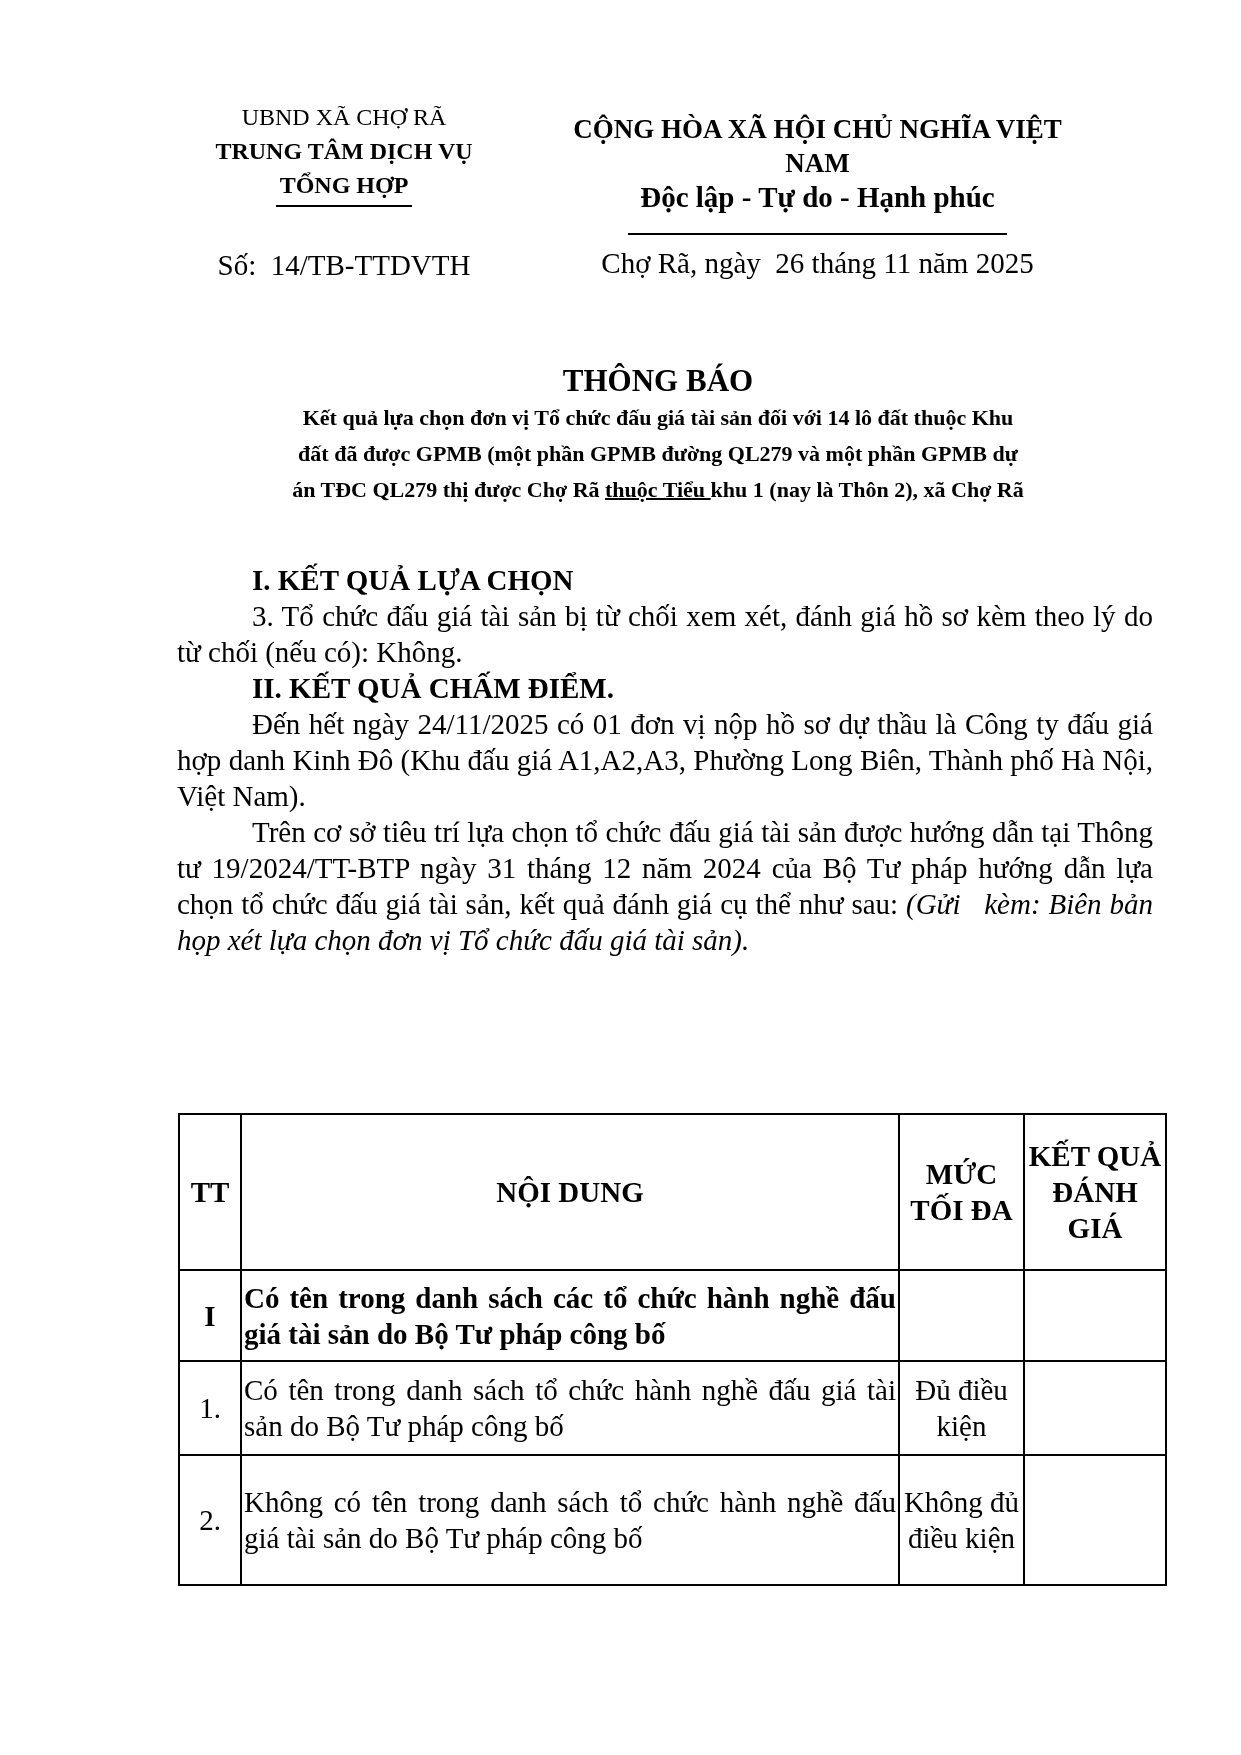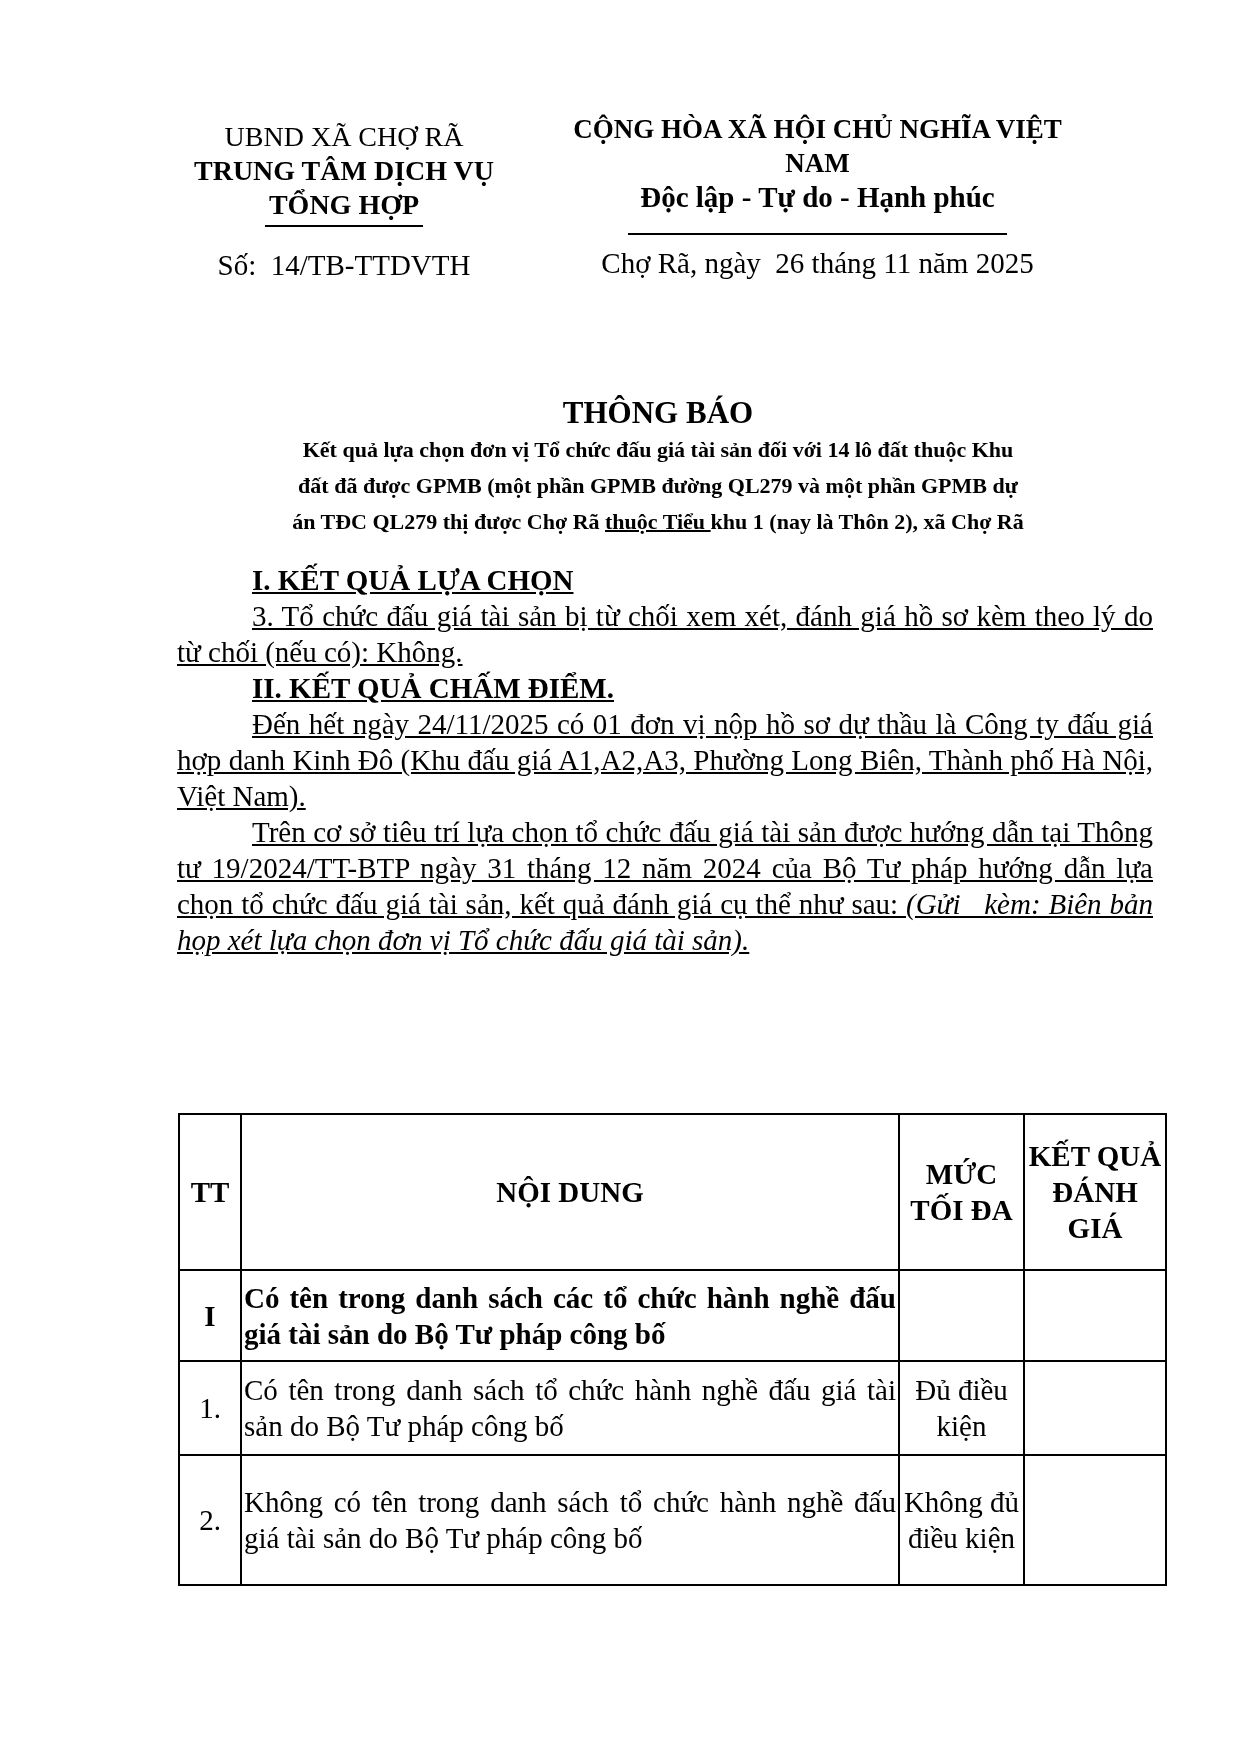--- a/index.html
+++ b/index.html
@@ -8,22 +8,22 @@
     width:1241px; height:1755px;
     margin:0 auto;
     background:#ffffff;
     color:#000000;
     font-family:"Liberation Serif","DejaVu Serif",serif;
     overflow:hidden;
   }
 
   
   .header-left {
-    position:absolute; left:168px; top:120px; width:352px;
-    text-align:center; font-size:28px; line-height:34px;
+    position:absolute; left:168px; top:100px; width:352px;
+    text-align:center; font-size:24px; line-height:34px;
   }
   .header-left .org-line2, .header-left .org-line3 { font-weight:bold; }
   .org-underline {
     display:inline-block;
     border-bottom:2px solid #000;
     padding:0 4px 3px 4px;
   }
   .doc-number {
     position:absolute; left:168px; top:249px; width:352px;
     text-align:center; font-size:29px;
@@ -40,28 +40,28 @@
   .date-line {
     position:absolute; left:545px; top:247px; width:545px;
     text-align:center; font-size:29px;
   }
 
   
   .title-block {
     position:absolute; left:162px; top:362px; width:992px;
     text-align:center; font-weight:bold;
   }
-  .title-label { font-size:31px; line-height:38px;margin-top:32px; }
+  .title-label { font-size:31px; line-height:38px; }
   .title-line  { font-size:22px; line-height:36px; }
   .title-underline { text-decoration:underline; text-decoration-thickness:2px; }
 
   
   .body-block {
     position:absolute; left:177px; top:562px; width:976px;
-    font-size:29px; line-height:36px; text-align:justify;text-decoration:underline;
+    font-size:29px; line-height:36px; text-align:justify;
   }
   .body-block p { margin:0; text-indent:75px; }
   .section-heading { font-weight:bold; text-align:left; }
   .italic-note { font-style:italic; }
 
   
   .table-block { position:absolute; left:178px; top:1113px; }
   table.score-table {
     border-collapse:collapse; table-layout:fixed; width:987px;
     font-size:29px; line-height:36px;

